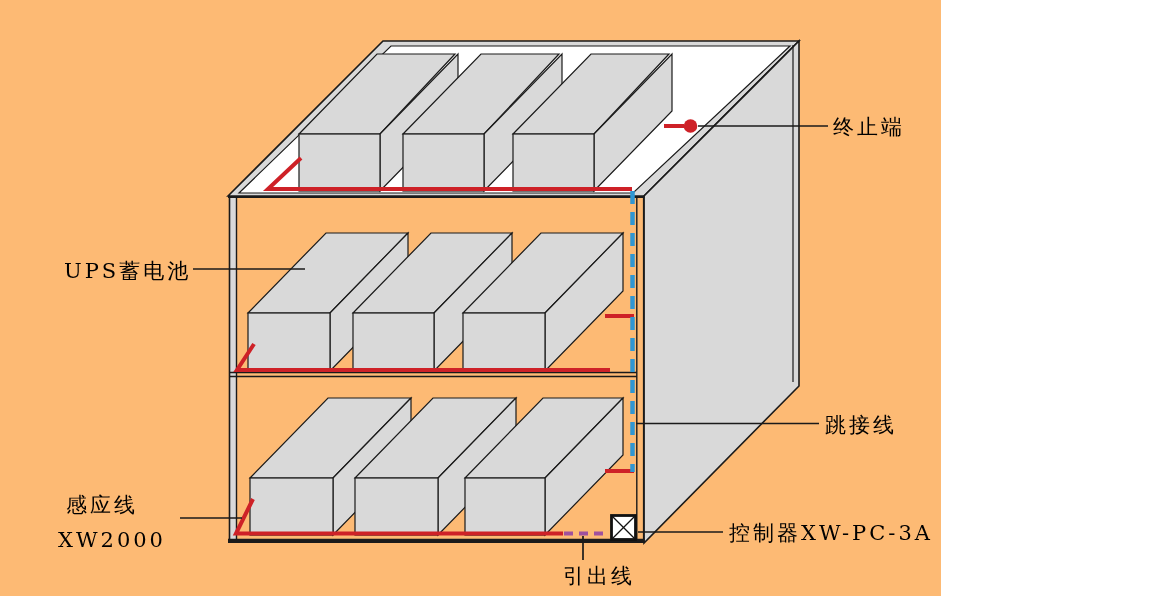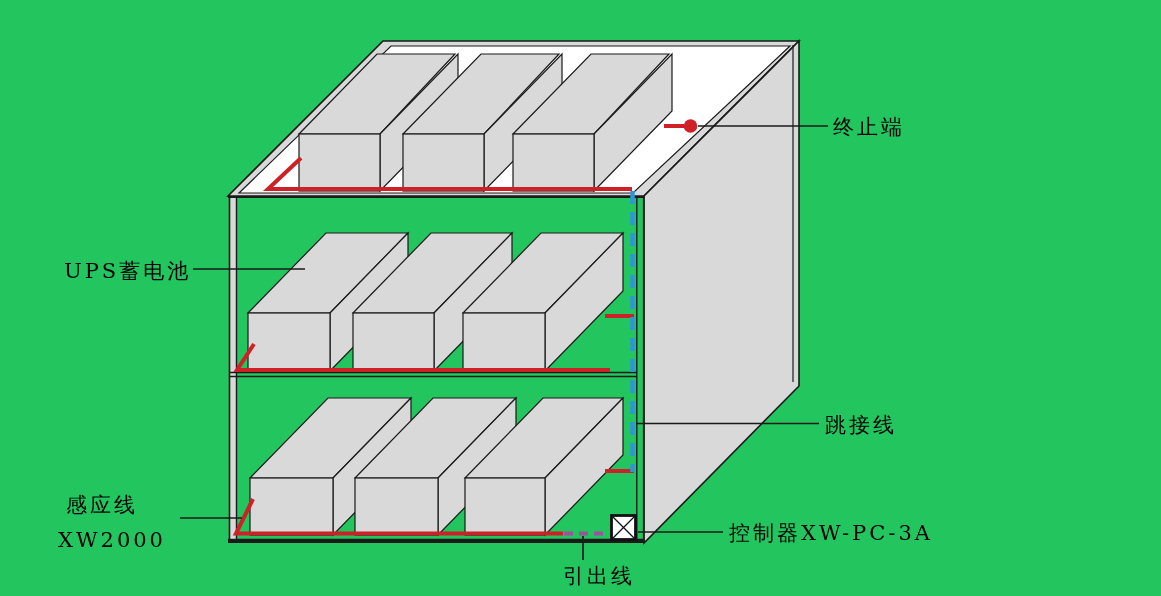--- a/index.html
+++ b/index.html
@@ -1,16 +1,16 @@
 <!DOCTYPE html>
 <html><head>
 <meta charset="utf-8">
 <style>
   html,body{margin:0;padding:0;background:#ffffff;}
-  .stage{position:relative;width:1161px;height:596px;background:#22c55e;overflow:hidden;
+  .stage{position:relative;width:941px;height:596px;background:#fdba74;overflow:hidden;
          font-family:"DejaVu Serif","Liberation Serif",serif;}
   svg{display:block;}
   .outline{stroke:#1a1a1a;fill:none;}
   .grayfill{fill:#d9d9d9;stroke:#1a1a1a;}
   .whitefill{fill:#ffffff;stroke:#1a1a1a;}
   .lbl{font-family:"DejaVu Serif","Liberation Serif",serif;font-size:21px;fill:#000000;letter-spacing:3px;}
   .leader{stroke:#1a1a1a;stroke-width:1.7;fill:none;}
 </style>
 </head>
 <body>

